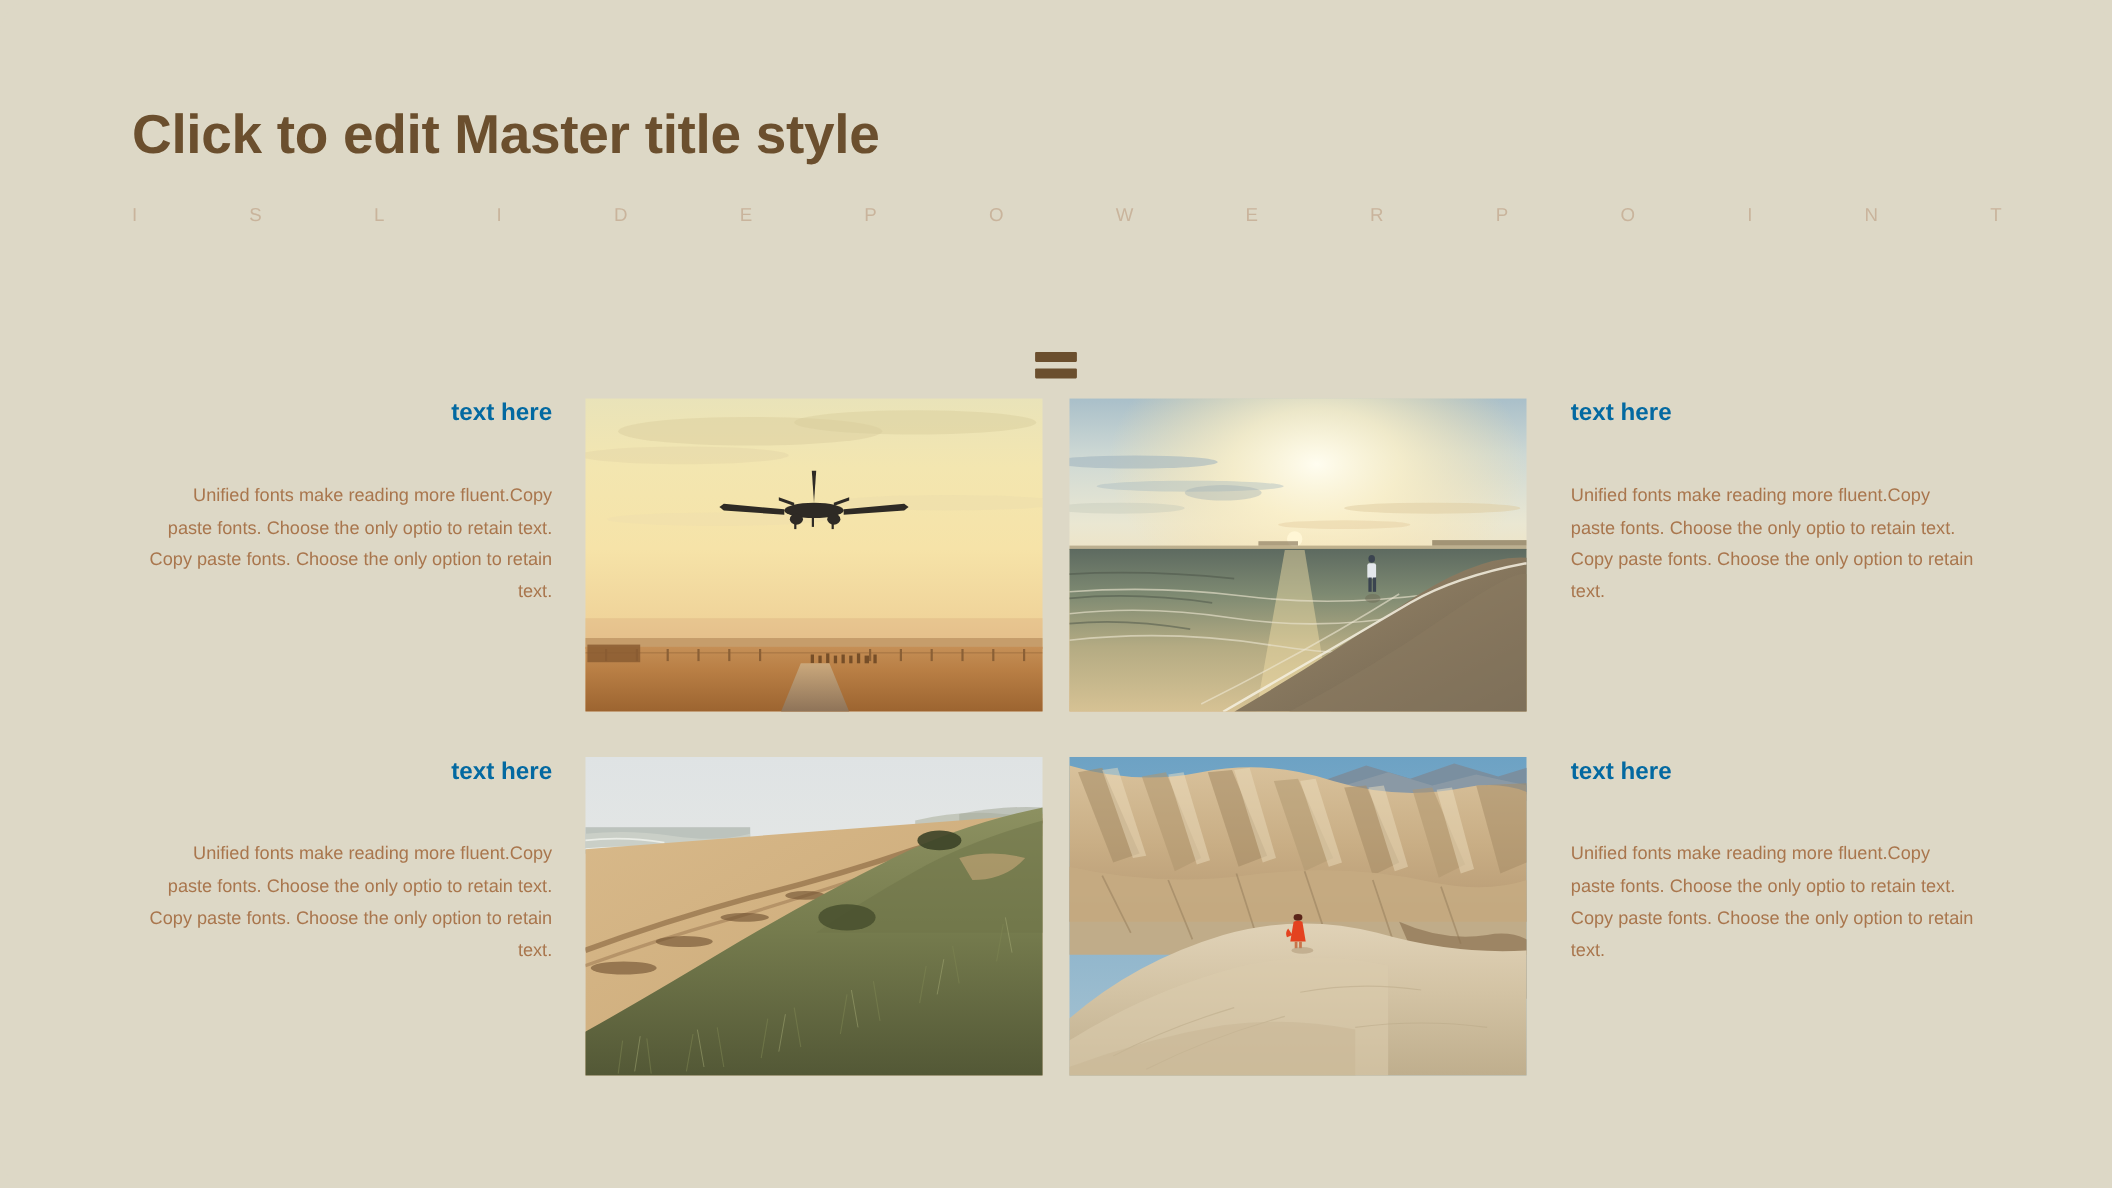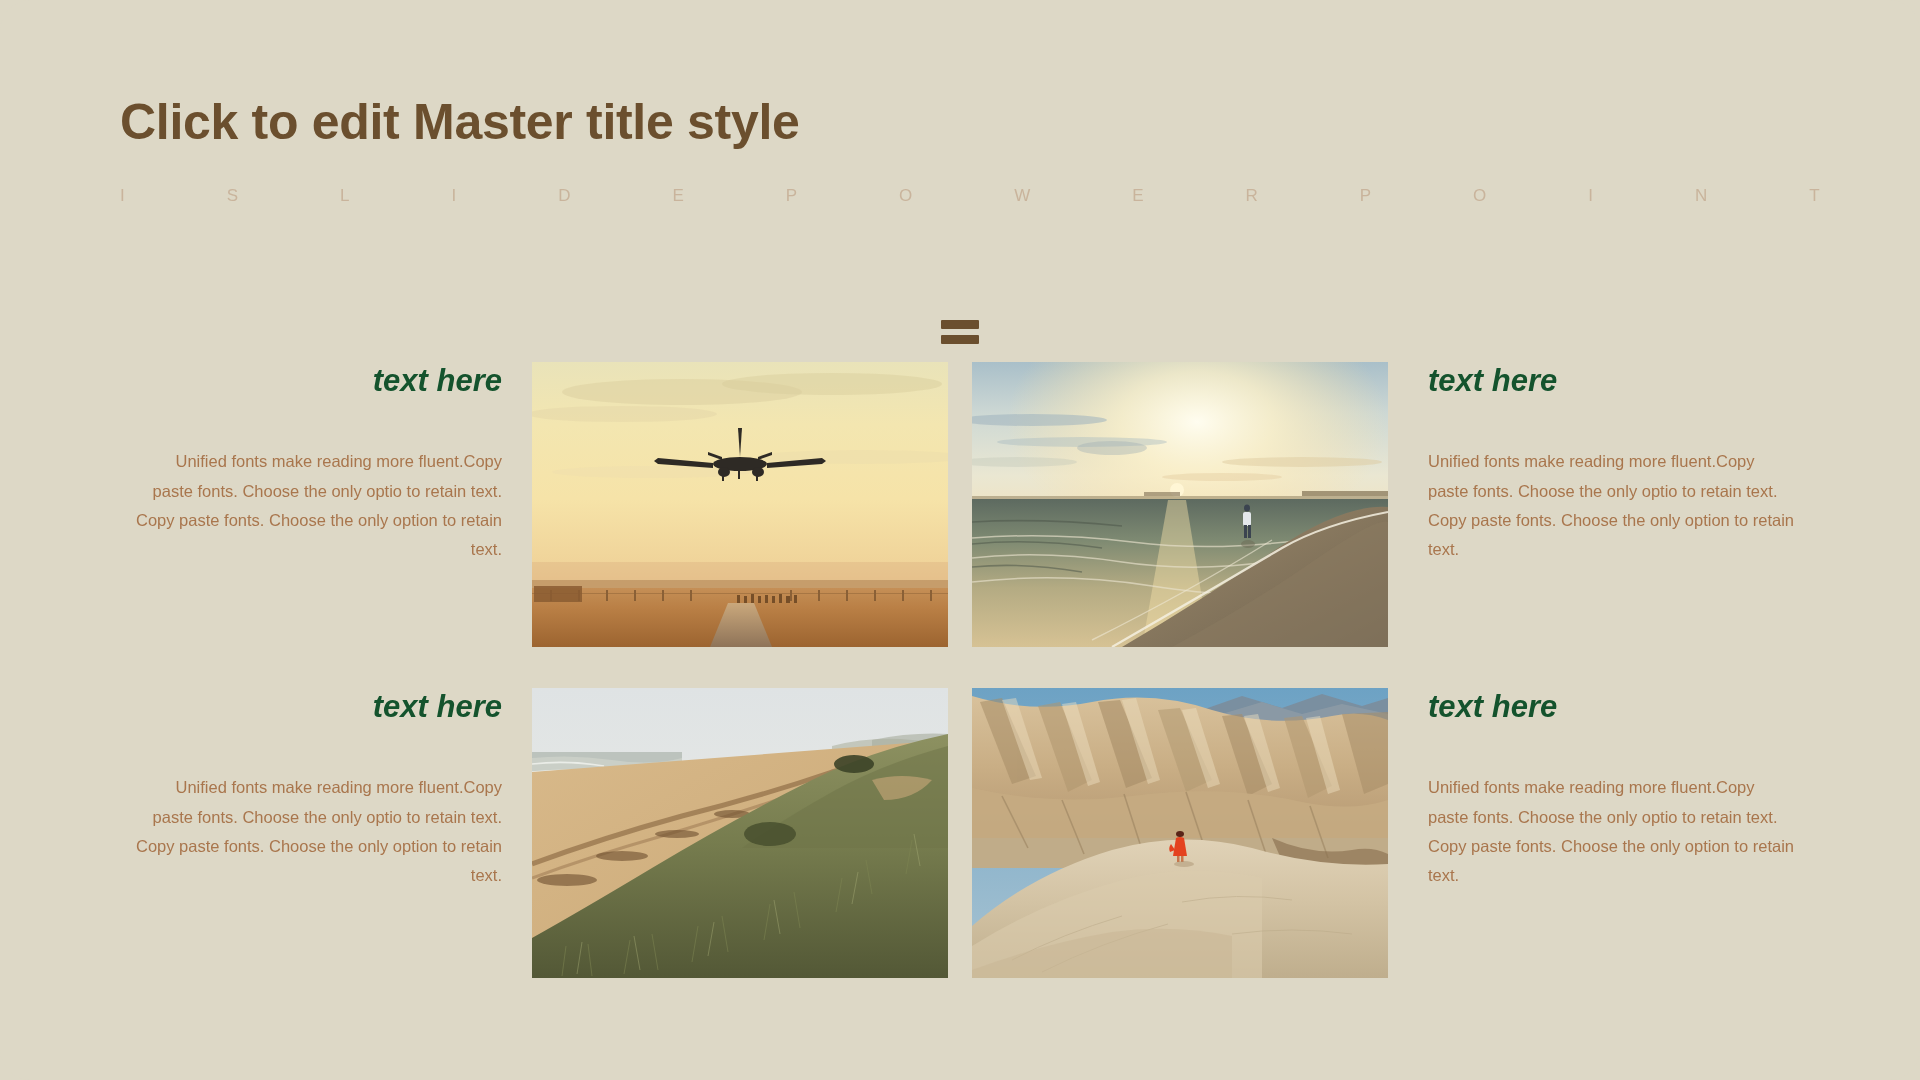--- a/index.html
+++ b/index.html
@@ -96,26 +96,25 @@
 
   .cell-text {
     position: absolute;
     top: 0;
     width: 370px;
   }
   .cell-text.left  { left: 132px;  text-align: right; }
   .cell-text.right { left: 1428px; text-align: left;  }
 
   .cell-title {
-    font-size: 31px;
+    font-size: 22px;
     font-weight: bold;
-    color: #14532d;
+    color: #0369a1;
     line-height: 1.2;
     margin-bottom: 24px;
-    font-style: italic;
   }
 
   .cell-body {
     font-size: 16.5px;
     line-height: 1.78;
     color: #a9764d;
     margin-top: 48px;
   }
   .cell-body p { margin: 0; }
 

